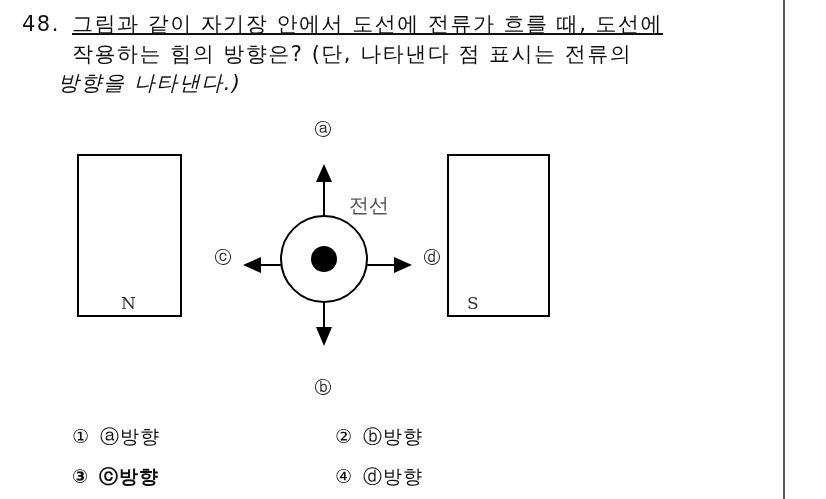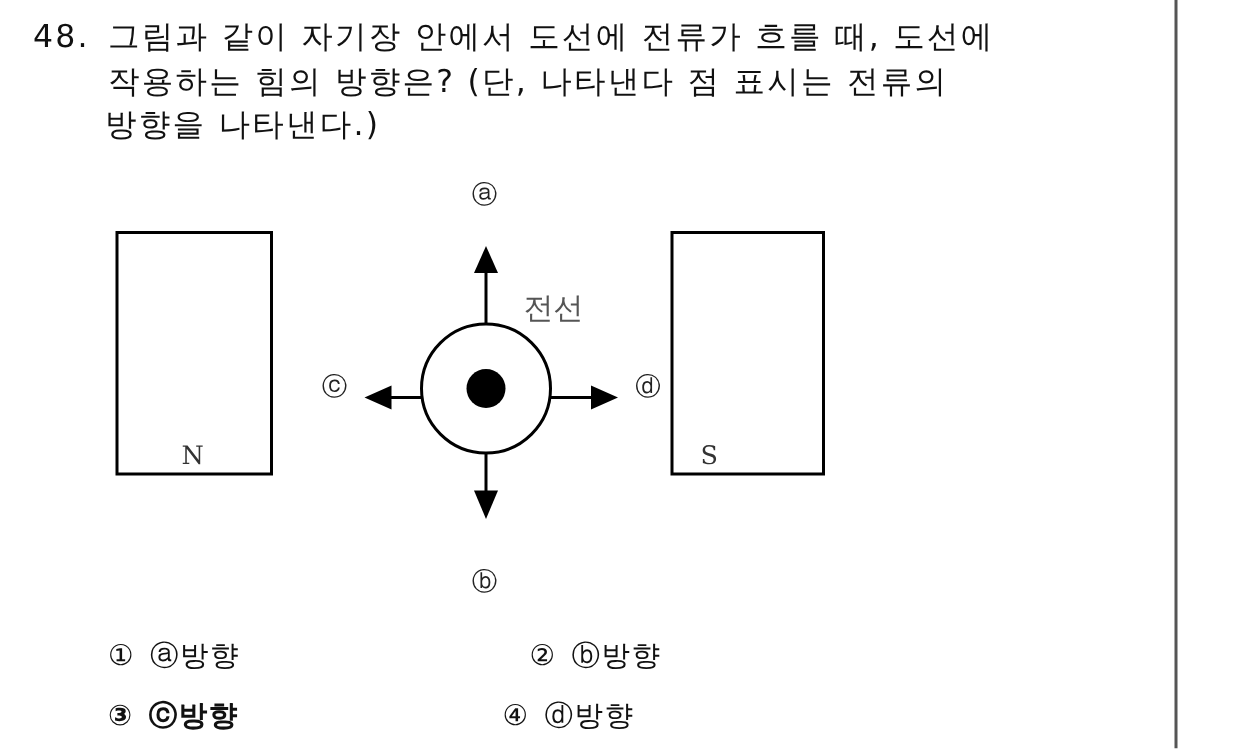--- a/index.html
+++ b/index.html
@@ -77,23 +77,23 @@
     .opt-num {
       display: inline-block;
       margin-right: 10px;
     }
   </style>
 </head>
 <body>
 
 <div class="question">
   <span class="q-line q-num" style="top:0;">48.</span>
-  <span class="q-line" style="left:50px; top:0;">그림과 같이 자기장 안에서 도선에 전류가 흐를 때, 도선에</span>
+  <span class="q-line" style="left:50px; top:0;text-decoration:underline;">그림과 같이 자기장 안에서 도선에 전류가 흐를 때, 도선에</span>
   <span class="q-line" style="left:50px; top:29.5px;">작용하는 힘의 방향은? (단, 나타낸다 점 표시는 전류의</span>
-  <span class="q-line" style="left:48px; top:59px;">방향을 나타낸다.)</span>
+  <span class="q-line" style="left:36px; top:59px;font-style:italic;">방향을 나타낸다.)</span>
 </div>
 
 <div class="divider"></div>
 
 <svg class="diagram" viewBox="0 0 826 499" xmlns="http://www.w3.org/2000/svg">
 
   <g>
     <rect x="78" y="155" width="103" height="161" fill="none" stroke="#000" stroke-width="2"></rect>
     <text class="magnet-label" x="121" y="309">N</text>
   </g>
@@ -130,21 +130,21 @@
   <text class="dir-label" x="223" y="263" text-anchor="middle" style="font-size:17px;">ⓒ</text>
   <text class="dir-label" x="432" y="263" text-anchor="middle" style="font-size:17px;">ⓓ</text>
 
   <text class="wire-label" x="349" y="212">전선</text>
 </svg>
 
 <div class="options">
   <div class="option" style="left:0; top:0;">
     <span class="opt-num">①</span><span>ⓐ방향</span>
   </div>
-  <div class="option" style="left:281px; top:0;">
+  <div class="option" style="left:263px; top:0;">
     <span class="opt-num">②</span><span>ⓑ방향</span>
   </div>
   <div class="option" style="left:0; top:40px;font-weight:bold;">
     <span class="opt-num">③</span><span>ⓒ방향</span>
   </div>
   <div class="option" style="left:263px; top:40px;">
     <span class="opt-num">④</span><span>ⓓ방향</span>
   </div>
 </div>
 

